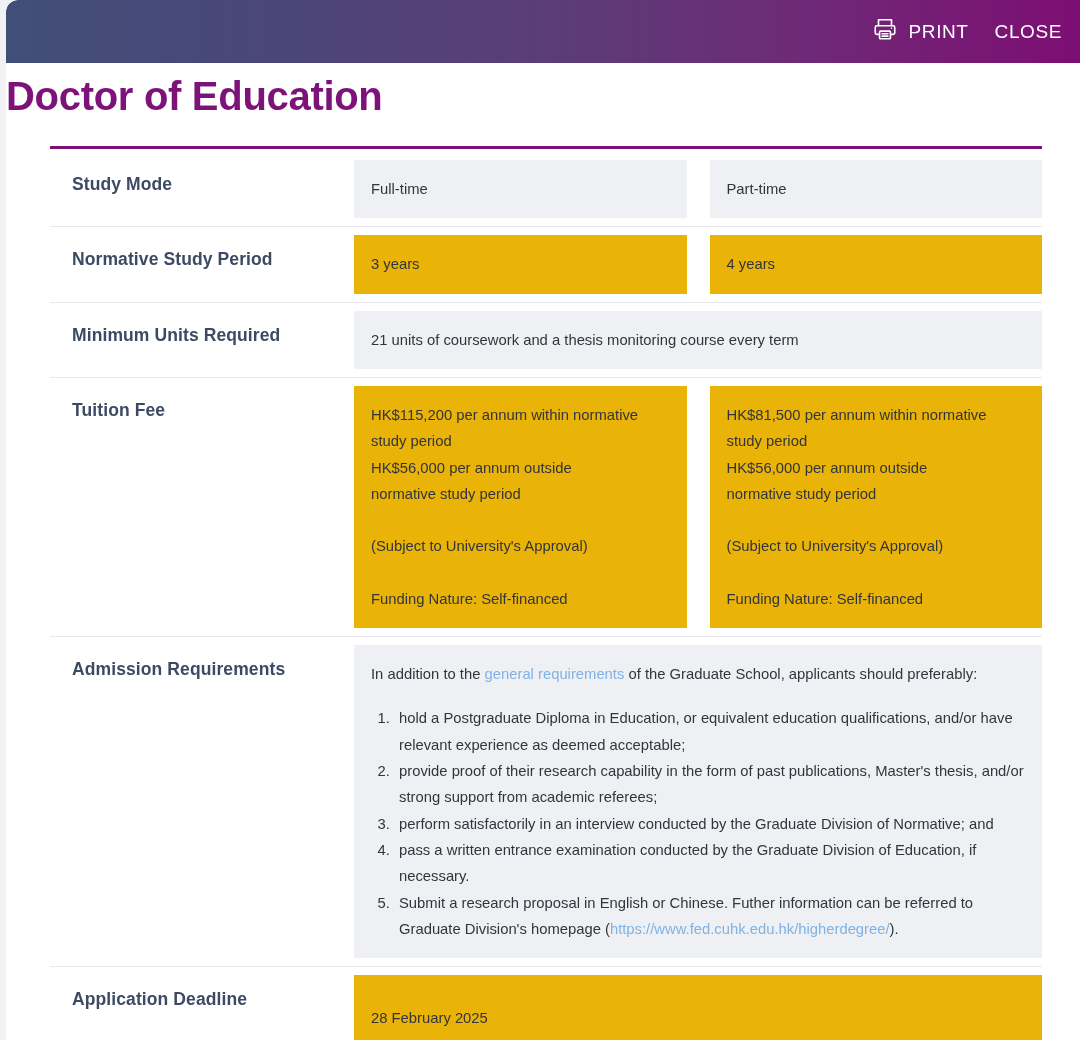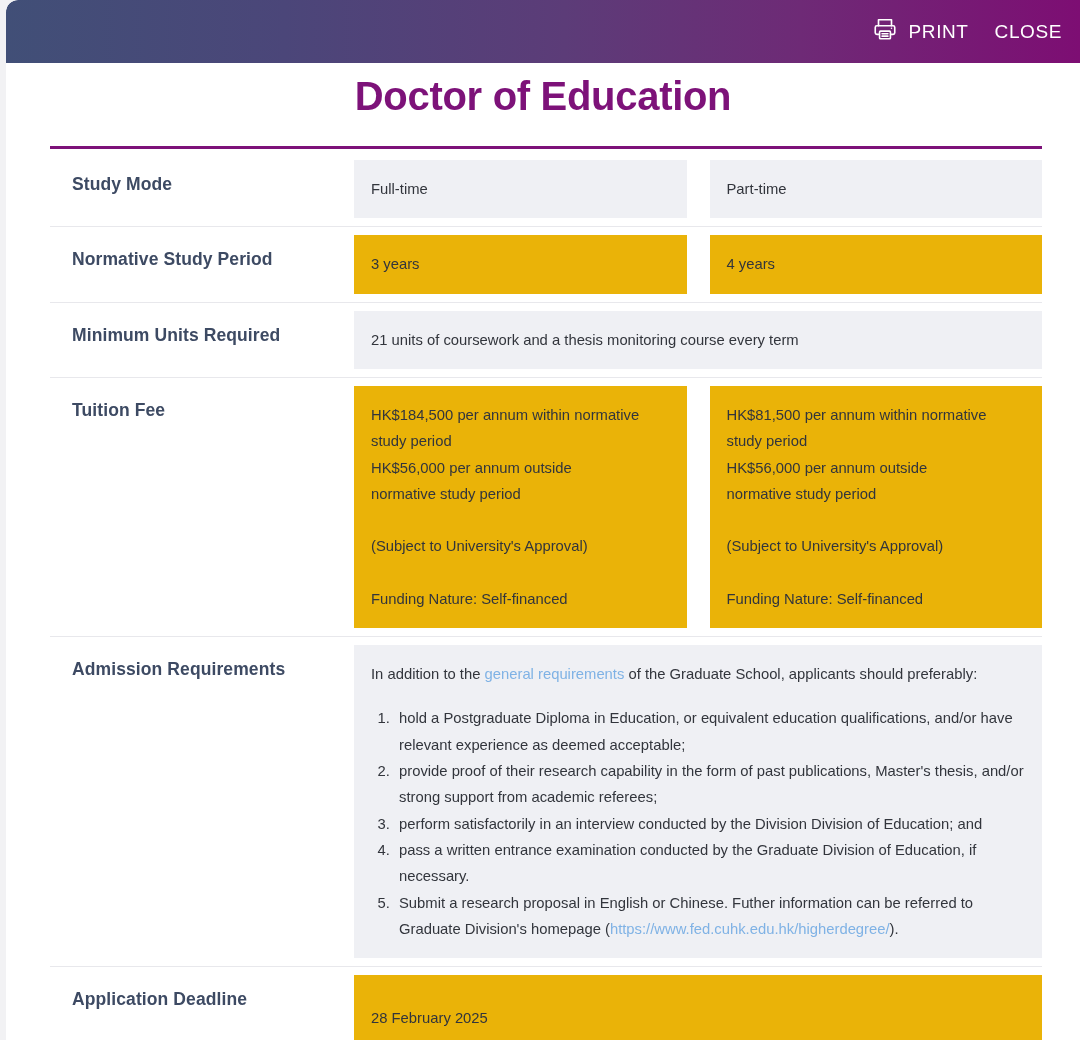--- a/index.html
+++ b/index.html
@@ -64,21 +64,21 @@
   }
   .action-label { line-height: 1; }
   .printer-icon { display: block; }
 
   
   .doc-title {
     position: absolute;
     left: 0;
     top: 74px;
     width: 1074px;
-    text-align: center;
+    text-align: left;
     color: #7d1279;
     font-size: 40px;
     font-weight: bold;
     letter-spacing: -0.3px;
   }
 
   
   .title-rule {
     position: absolute;
     left: 44px;
@@ -207,21 +207,21 @@
         <div class="row-cells">
           <div class="cell full shade-light">21 units of coursework and a thesis monitoring course every term</div>
         </div>
       </div>
 
       <div class="info-row">
         <div class="row-label">Tuition Fee</div>
         <div class="row-cells">
 
           <div class="cell half shade-dark">
-            <p>HK$184,500 per annum within normative</p>
+            <p>HK$115,200 per annum within normative</p>
             <p>study period</p>
             <p>HK$56,000 per annum outside</p>
             <p>normative study period</p>
             <div class="spacer"></div>
             <p>(Subject to University's Approval)</p>
             <div class="spacer"></div>
             <p>Funding Nature: Self-financed</p>
           </div>
 
           <div class="cell half shade-dark">
@@ -241,21 +241,21 @@
       <div class="info-row">
         <div class="row-label">Admission Requirements</div>
         <div class="row-cells">
           <div class="cell full shade-light">
 
             <p class="req-intro"><span>In addition to the </span><a class="link">general requirements</a><span> of the Graduate School, applicants should preferably:</span></p>
 
             <ol class="req-list">
               <li>hold a Postgraduate Diploma in Education, or equivalent education qualifications, and/or have relevant experience as deemed acceptable;</li>
               <li>provide proof of their research capability in the form of past publications, Master's thesis, and/or strong support from academic referees;</li>
-              <li>perform satisfactorily in an interview conducted by the Division Division of Education; and</li>
+              <li>perform satisfactorily in an interview conducted by the Graduate Division of Normative; and</li>
               <li>pass a written entrance examination conducted by the Graduate Division of Education, if necessary.</li>
               <li><span>Submit a research proposal in English or Chinese. Futher information can be referred to Graduate Division's homepage (</span><a class="link">https://www.fed.cuhk.edu.hk/higherdegree/</a><span>).</span></li>
             </ol>
 
           </div>
         </div>
       </div>
 
       <div class="info-row deadline-row">
         <div class="row-label">Application Deadline</div>

